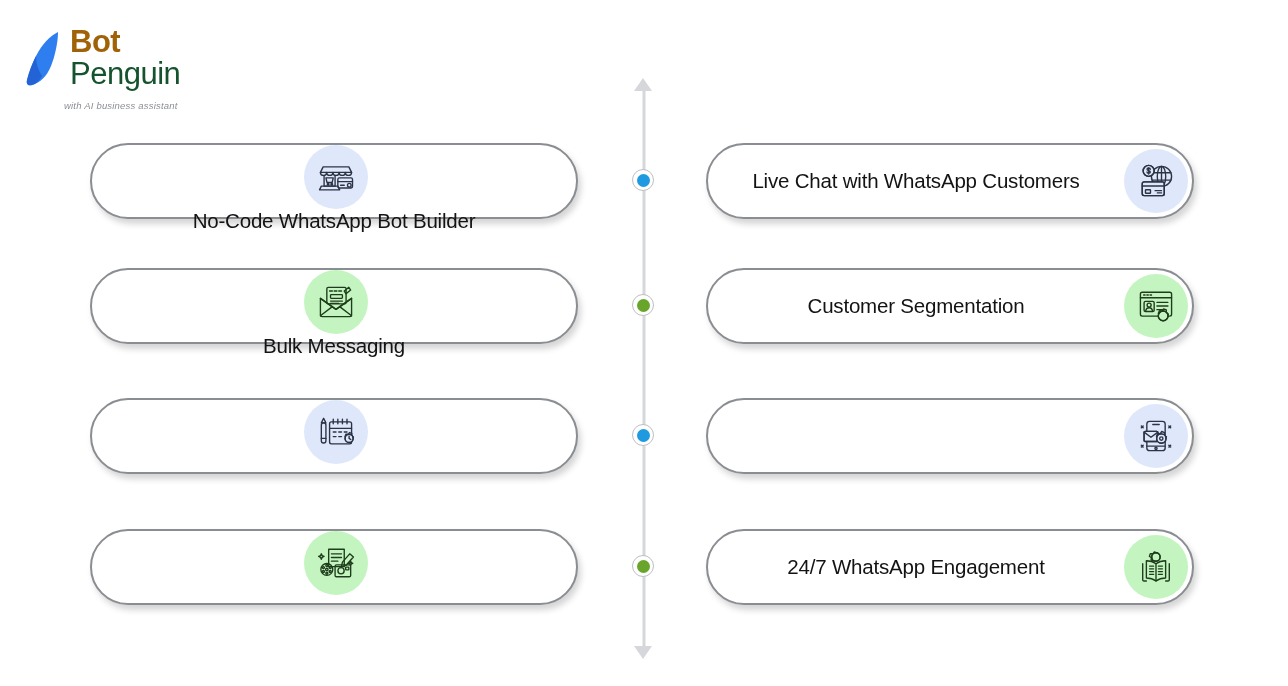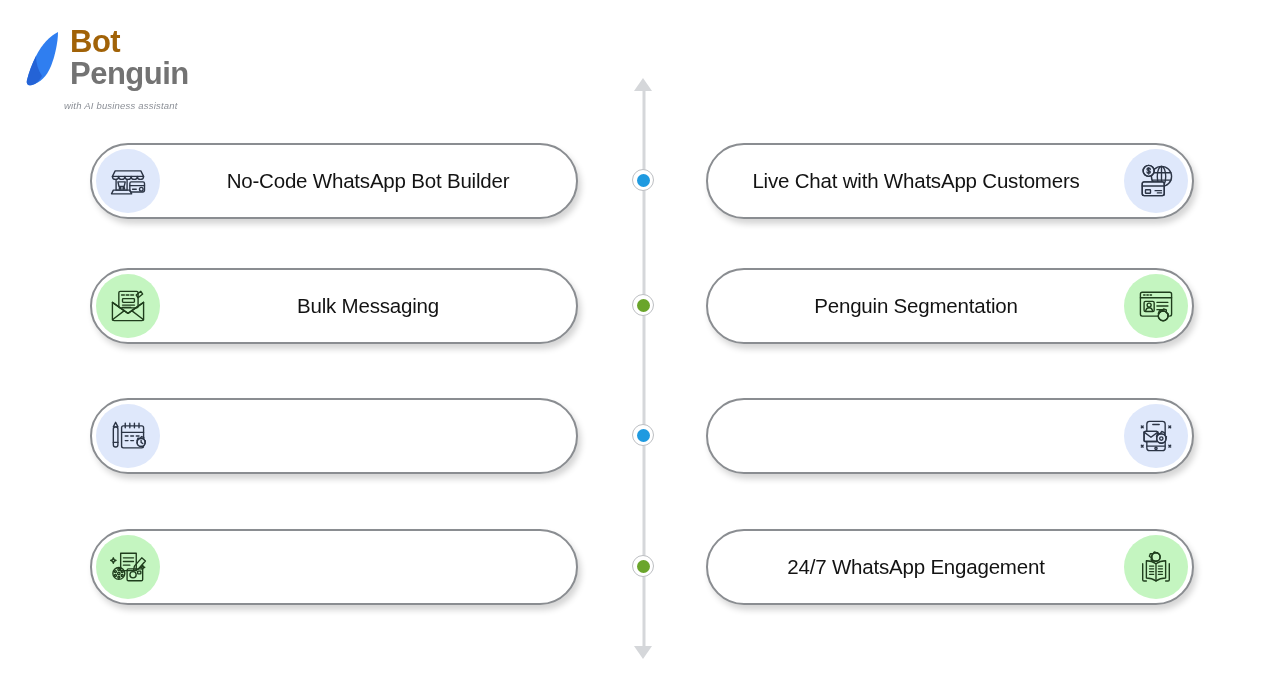--- a/index.html
+++ b/index.html
@@ -14,21 +14,21 @@
 
   
   .logo { position: absolute; left: 18px; top: 22px; width: 200px; height: 80px; }
   .logo-bird { position: absolute; left: 2px; top: 8px; }
   .logo-text { position: absolute; left: 52px; top: 4px; line-height: 1; }
   .logo-bot {
     font-size: 31px; font-weight: bold; color: #a16207;
     letter-spacing: -0.5px; display: block;
   }
   .logo-penguin {
-    font-size: 31px; font-weight: bold; color: #737373;
+    font-size: 31px; font-weight: normal; color: #14532d;
     letter-spacing: -0.5px; display: block; margin-top: 1px;
   }
   .logo-tagline {
     position: absolute; left: 46px; top: 78px;
     font-size: 9.5px; color: #8b8f96; font-style: italic;
     letter-spacing: 0.2px; white-space: nowrap;
   }
 
   
   .timeline { position: absolute; left: 643px; top: 78px; width: 2px; height: 580px; }
@@ -57,21 +57,21 @@
   
   .card {
     position: absolute; height: 76px; width: 488px;
     border: 2px solid #8a8d91; border-radius: 40px;
     background: #ffffff;
     box-shadow: 3px 5px 6px rgba(0,0,0,0.17);
     display: flex; align-items: center;
   }
   .card.left  { left: 90px; }
   .card.right { left: 706px; }
-  .card.left  { }
+  .card.left  { flex-direction: column; }
   .card.right { flex-direction: row-reverse; }
 
   .card-icon {
     width: 64px; height: 64px; border-radius: 50%;
     flex: 0 0 64px;
     display: flex; align-items: center; justify-content: center;
     margin-left: 4px; margin-right: 0;
   }
   .card.right .card-icon { margin-left: 0; margin-right: 4px; }
   .card-icon.blue  { background: #dfe8fb; }
@@ -228,21 +228,21 @@
         <path d="M10.5 12h1.6M14 12h1.6M17.5 12h1.6"></path>
         <rect x="11" y="19" width="11" height="11" rx="1.5"></rect>
         <circle cx="16.5" cy="23" r="2.2"></circle>
         <path d="M12.8 29c.5-2 1.9-3.1 3.7-3.1s3.2 1.1 3.7 3.1"></path>
         <path d="M25 20h12M25 24h12M25 28h8"></path>
         <path d="M30.6 29.4l1.7-2.3 3 1.2-.2 2.9 2.3 1.7-1.2 3-2.9-.2-1.7 2.3-3-1.2.2-2.9-2.3-1.7 1.2-3 2.9.2z"></path>
         <circle cx="31.8" cy="34.8" r="5.3" fill="#c4f5c0"></circle>
         <circle cx="31.8" cy="34.8" r="5.3"></circle>
       </svg>
     </span>
-    <span class="card-label">Penguin Segmentation</span>
+    <span class="card-label">Customer Segmentation</span>
   </div>
 
   <div class="card right" style="top:398px">
     <span class="card-icon blue">
       <svg width="44" height="44" viewBox="0 0 48 48" fill="none" stroke="#2b3445" stroke-width="1.5" stroke-linecap="round" stroke-linejoin="round">
         <rect x="14" y="8" width="20" height="32" rx="3"></rect>
         <path d="M20.5 11.5h7"></path>
         <path d="M14 35h20"></path>
         <circle cx="24" cy="37.5" r="1.2"></circle>
         <rect x="11" y="19" width="15" height="11" rx="1.2" fill="#dfe8fb"></rect>

